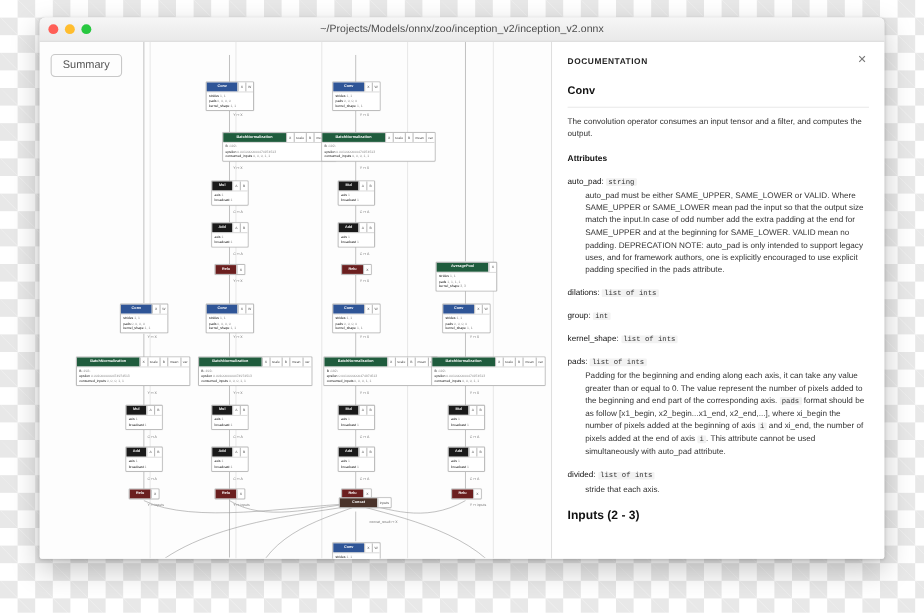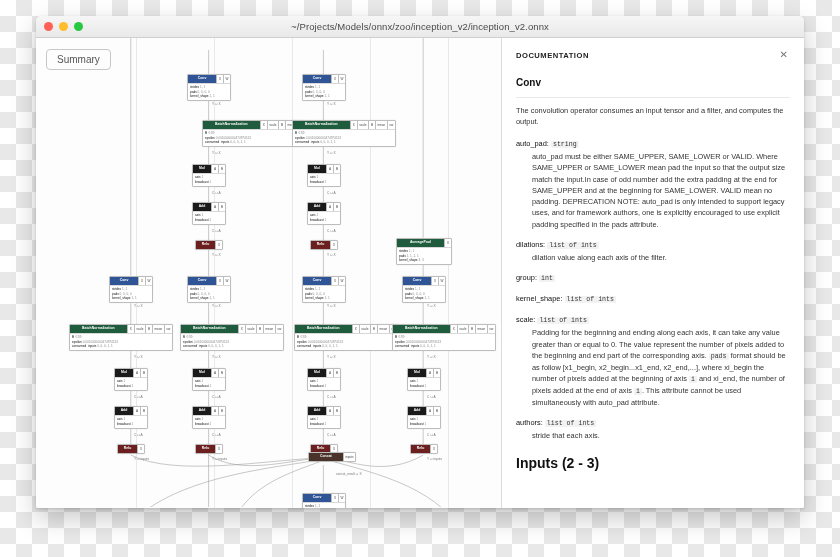--- a/index.html
+++ b/index.html
@@ -179,21 +179,21 @@
     background: #f2f2f2;
     padding: 0 2px;
     color: #333;
     border-radius: 1px;
   }
   .attr-desc {
     margin: 1px 0 0 16px;
     color: #333;
   }
   .sec-inputs {
-    font-weight: bold; font-size: 14px; color: #111;
+    font-weight: bold; font-size: 11px; color: #111;
     margin-top: 11px;
   }
 </style>
 </head>
 <body>
 
 <div id="window">
 
   <div id="titlebar">
     <div class="lights">
@@ -668,51 +668,51 @@
 
     <div id="docs">
       <div id="docs-head">
         <div id="docs-title">DOCUMENTATION</div>
         <div id="docs-close">✕</div>
       </div>
 
       <div class="op-name">Conv</div>
       <p class="op-desc">The convolution operator consumes an input tensor and a filter, and computes the output.</p>
 
+      <div class="sec-head">Attributes</div>
 
       <div class="attr">
         <span class="attr-name">auto_pad:</span>
         <span class="code">string</span>
         <div class="attr-desc">auto_pad must be either SAME_UPPER, SAME_LOWER or VALID. Where SAME_UPPER or SAME_LOWER mean pad the input so that the output size match the input.In case of odd number add the extra padding at the end for SAME_UPPER and at the beginning for SAME_LOWER. VALID mean no padding. DEPRECATION NOTE: auto_pad is only intended to support legacy uses, and for framework authors, one is explicitly encouraged to use explicit padding specified in the pads attribute.</div>
       </div>
 
       <div class="attr">
         <span class="attr-name">dilations:</span>
         <span class="code">list of ints</span>
-        <div class="attr-desc">dilation value along each axis of the filter.</div>
       </div>
 
       <div class="attr">
         <span class="attr-name">group:</span>
         <span class="code">int</span>
       </div>
 
       <div class="attr">
         <span class="attr-name">kernel_shape:</span>
         <span class="code">list of ints</span>
       </div>
 
       <div class="attr">
-        <span class="attr-name">scale:</span>
+        <span class="attr-name">pads:</span>
         <span class="code">list of ints</span>
         <div class="attr-desc" id="pads-desc">Padding for the beginning and ending along each axis, it can take any value greater than or equal to 0. The value represent the number of pixels added to the beginning and end part of the corresponding axis. <span class="code">pads</span> format should be as follow [x1_begin, x2_begin...x1_end, x2_end,...], where xi_begin the number of pixels added at the beginning of axis <span class="code">i</span> and xi_end, the number of pixels added at the end of axis <span class="code">i</span>. This attribute cannot be used simultaneously with auto_pad attribute.</div>
       </div>
 
       <div class="attr">
-        <span class="attr-name">authors:</span>
+        <span class="attr-name">divided:</span>
         <span class="code">list of ints</span>
         <div class="attr-desc">stride that each axis.</div>
       </div>
 
       <div class="sec-inputs">Inputs (2 - 3)</div>
     </div>
 
   </div>
 </div>
 

